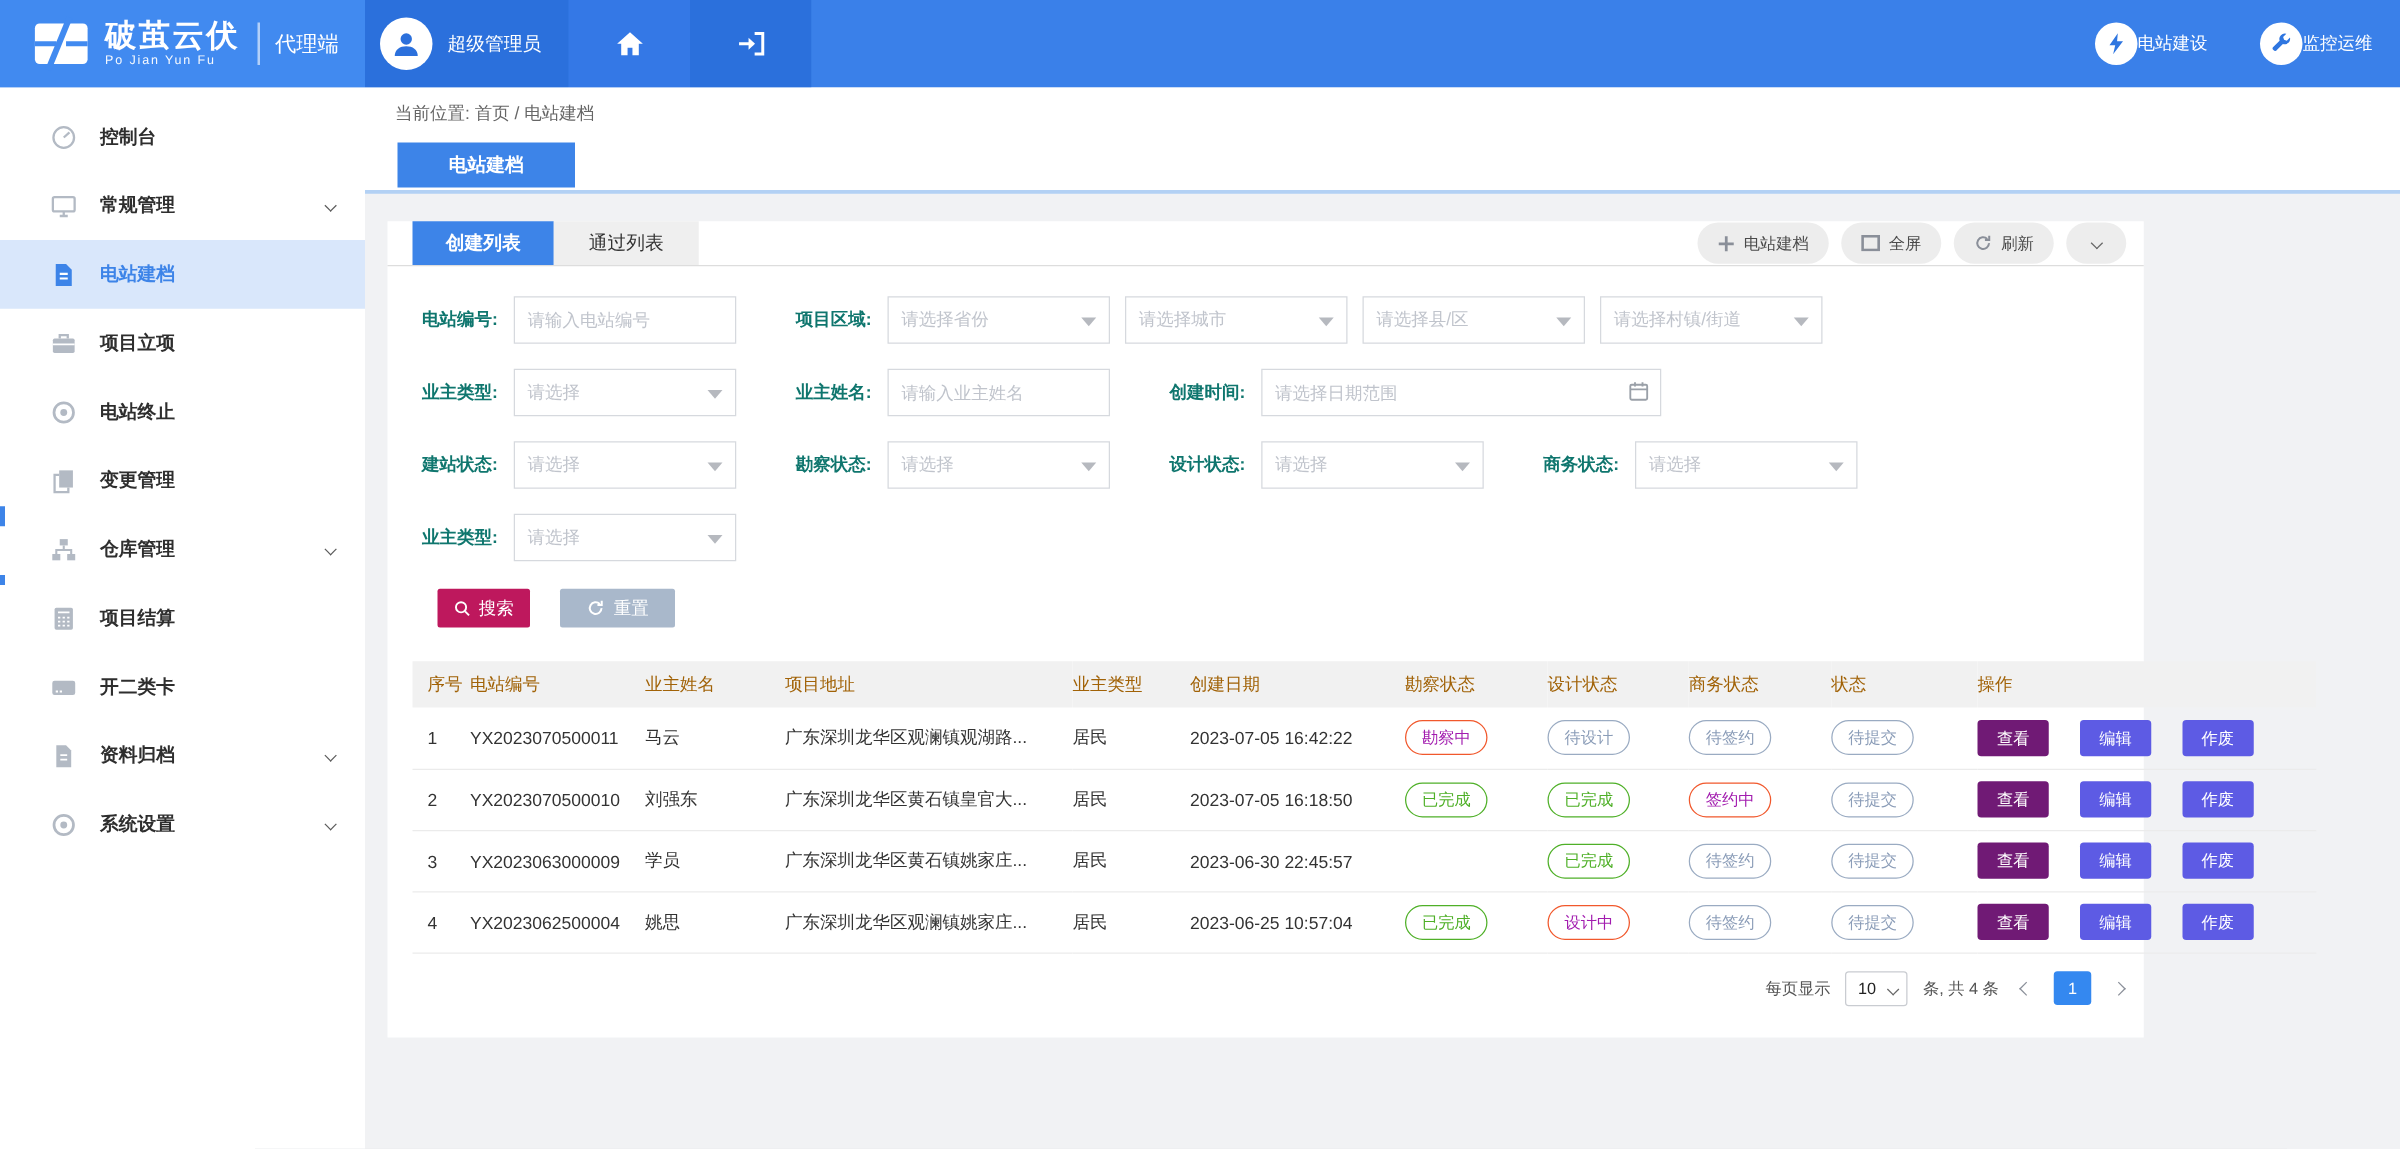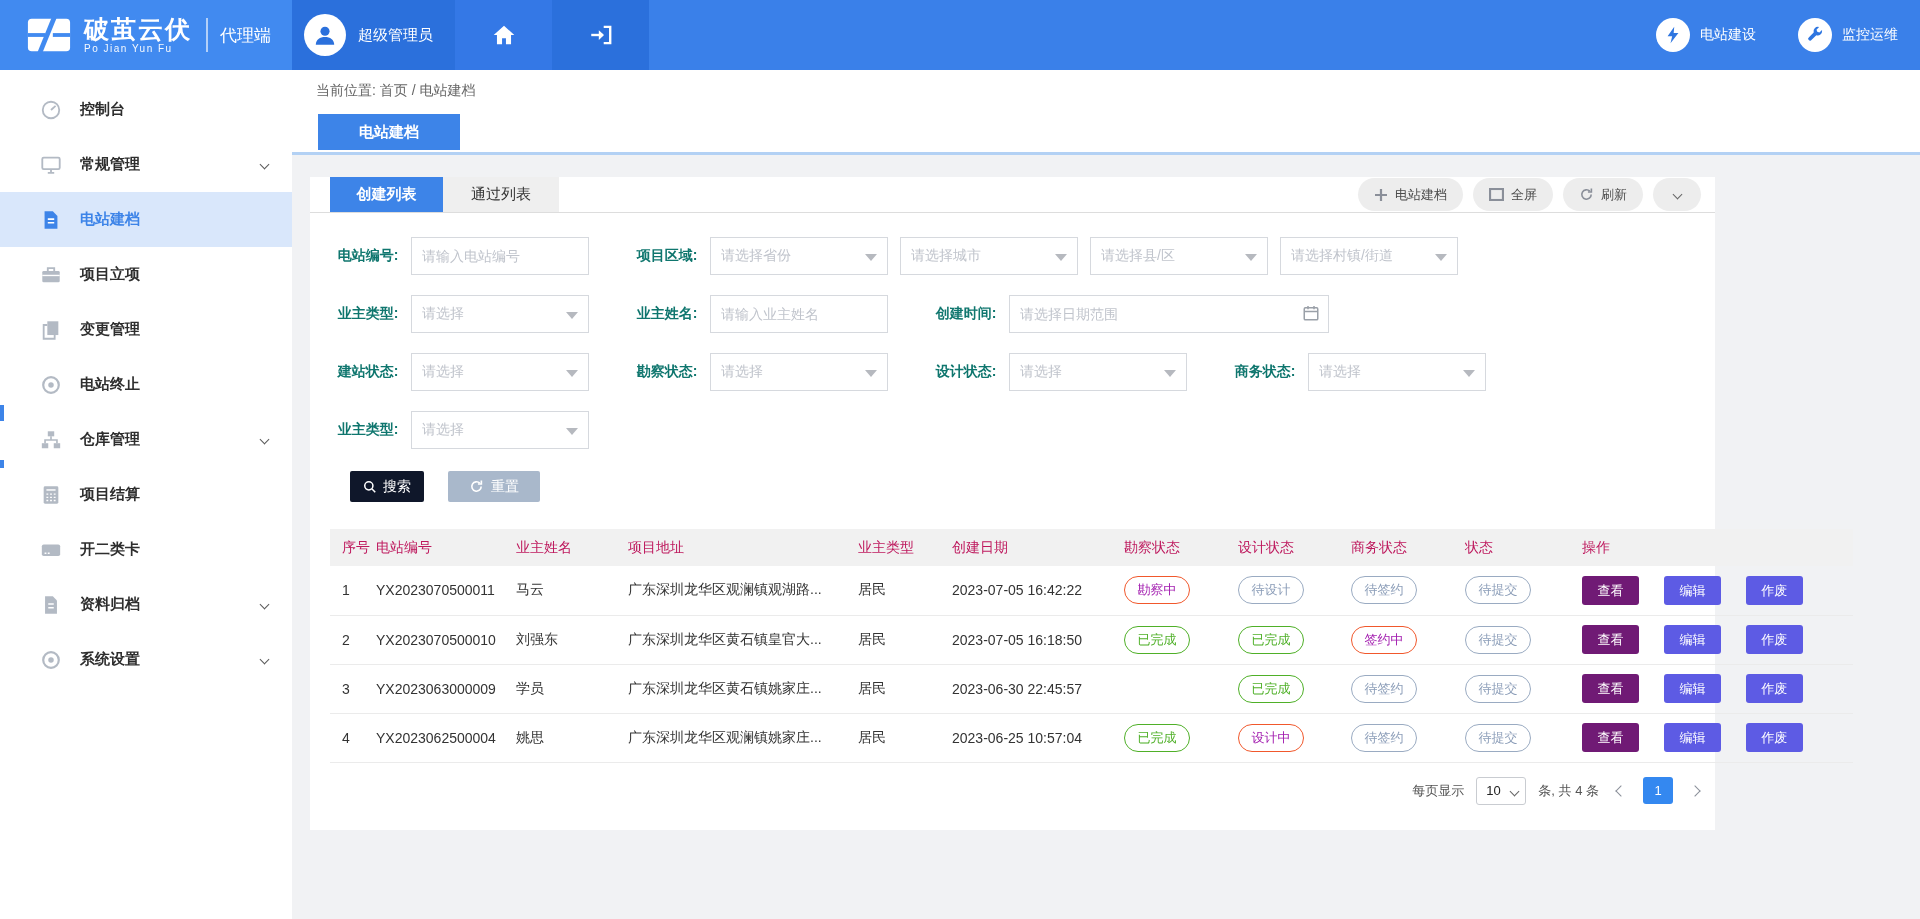--- a/index.html
+++ b/index.html
@@ -14,21 +14,21 @@
   .brand-text .cn { font-size:25px; font-weight:bold; letter-spacing:2px; line-height:1.1; }
   .brand-text .en { font-size:10px; letter-spacing:1.5px; opacity:.95; }
   .brand-portal { display:flex; align-items:center; margin-left:14px; height:34px; border-left:2px solid rgba(255,255,255,.6); padding-left:12px; font-size:17px; }
   .hd-user { background:#2b70dc; display:flex; align-items:center; padding:0 22px 0 12px; }
   .avatar { width:42px; height:42px; border-radius:50%; background:#fff; display:flex; align-items:center; justify-content:center; margin-right:12px; }
   .hd-user-name { font-size:15px; }
   .hd-sq { width:97px; display:flex; align-items:center; justify-content:center; }
   .hd-home { background:#3478e6; }
   .hd-exit { background:#2b70dc; }
   .hd-rest { flex:1; display:flex; align-items:center; justify-content:flex-end; padding-right:22px; gap:42px; }
-  .hd-mode { display:flex; align-items:center; gap:10px; font-size:14px; }
+  .hd-mode { display:flex; align-items:center; font-size:14px; }
   .hd-circle { width:34px; height:34px; border-radius:50%; background:#fff; display:flex; align-items:center; justify-content:center; }
 
   
   .sidebar { position:absolute; top:70px; left:0; width:292px; bottom:0; background:#fff; padding-top:12px; }
   .side-item { position:relative; height:55px; display:flex; align-items:center; padding-left:40px; cursor:pointer; color:#2e2e2e; }
   .side-item .s-ico { width:22px; height:22px; margin-right:18px; color:#b3bac4; flex:none; }
   .side-item .s-label { font-size:15px; font-weight:bold; }
   .side-item.active { background:#d9e7fb; color:#3d84e8; }
   .side-item.active .s-ico { color:#3d84e8; }
   .side-chev { position:absolute; right:24px; top:24px; width:7px; height:7px; border-right:1.6px solid #5a5a5a; border-bottom:1.6px solid #5a5a5a; transform:rotate(45deg); }
@@ -59,26 +59,26 @@
   .f-input { width:178px; height:38px; border:1px solid #d6d9de; background:#fff; padding:0 10px; font-size:14px; color:#333; outline:none; }
   .f-input::placeholder { color:#c0c4cc; }
   .f-input.wide { width:320px; padding-right:34px; }
   .f-select { position:relative; width:178px; height:38px; border:1px solid #d6d9de; background:#fff; display:flex; align-items:center; padding:0 28px 0 10px; font-size:14px; color:#c0c4cc; cursor:pointer; }
   .f-select + .f-select { margin-left:12px; }
   .caret { position:absolute; right:10px; top:16px; width:0; height:0; border-left:6px solid transparent; border-right:6px solid transparent; border-top:7px solid #b6b9bf; }
   .date-wrap { position:relative; }
   .cal-ico { position:absolute; right:9px; top:9px; color:#9aa0a8; }
 
   .f-buttons { display:flex; margin:22px 0 0 20px; gap:24px; }
-  .btn-search { width:74px; height:31px; background:#0f172a; border:none; color:#fff; font-size:14px; display:flex; align-items:center; justify-content:center; gap:6px; cursor:pointer; border-radius:2px;text-align:right; }
+  .btn-search { width:74px; height:31px; background:#be185d; border:none; color:#fff; font-size:14px; display:flex; align-items:center; justify-content:center; gap:6px; cursor:pointer; border-radius:2px;text-align:right; }
   .btn-reset { width:92px; height:31px; background:#a9b8cb; border:none; color:#fff; font-size:14px; display:flex; align-items:center; justify-content:center; gap:7px; cursor:pointer; border-radius:2px; }
 
   
   .grid { width:1523px; margin-top:27px; border-collapse:collapse; table-layout:fixed; }
-  .grid thead th { background:#f1f1f1; height:37px; font-size:14px; font-weight:normal; color:#be185d; text-align:left; padding:0 6px 0 0; }
+  .grid thead th { background:#f1f1f1; height:37px; font-size:14px; font-weight:normal; color:#a16207; text-align:left; padding:0 6px 0 0; }
   .grid td { height:49px; font-size:14px; color:#333; border-bottom:1px solid #ebebeb; padding:0 6px 0 0; }
   .grid th:first-child, .grid td:first-child { padding-left:12px; }
   .badge { display:inline-block; min-width:66px; padding:4px 10px; border:1px solid; border-radius:14px; font-size:13px; text-align:center; background:#fff; }
   .badge:empty { display:none; }
   .tone-orange { color:#a21caf; border-color:#f1582c; }
   .tone-green { color:#4fb028; border-color:#4fb028; }
   .tone-slate { color:#8b9db8; border-color:#9aabc2; }
   .act-btn { display:inline-block; width:57px; height:29px; line-height:29px; text-align:center; color:#fff; font-size:13px; border:none; border-radius:3px; cursor:pointer; margin-right:21px; }
   .act-view { background:#701a75; }
   .act-purple { background:#5d5be4; }
@@ -183,31 +183,31 @@
     <div class="side-item">
       <svg class="s-ico" viewBox="0 0 24 24">
         <rect x="2.5" y="7.5" width="19" height="12.5" rx="1.5" fill="currentColor"></rect>
         <path d="M8.5 7.5 V4.5 H15.5 V7.5" fill="none" stroke="currentColor" stroke-width="2"></path>
         <path d="M2.5 12.5 H21.5" stroke="#ffffff" stroke-width="1.5"></path>
       </svg>
       <span class="s-label">项目立项</span>
     </div>
     <div class="side-item">
       <svg class="s-ico" viewBox="0 0 24 24">
+        <circle cx="12" cy="12" r="8.5" fill="none" stroke="currentColor" stroke-width="2.4"></circle>
+        <circle cx="12" cy="12" r="3" fill="currentColor"></circle>
+      </svg>
+      <span class="s-label">电站终止</span>
+    </div>
+    <div class="side-item">
+      <svg class="s-ico" viewBox="0 0 24 24">
         <rect x="8" y="2.5" width="12" height="15" fill="currentColor"></rect>
         <path d="M8 6.5 H4 V21.5 H16 V17.5" fill="none" stroke="currentColor" stroke-width="2"></path>
       </svg>
       <span class="s-label">变更管理</span>
-    </div>
-    <div class="side-item">
-      <svg class="s-ico" viewBox="0 0 24 24">
-        <circle cx="12" cy="12" r="8.5" fill="none" stroke="currentColor" stroke-width="2.4"></circle>
-        <circle cx="12" cy="12" r="3" fill="currentColor"></circle>
-      </svg>
-      <span class="s-label">电站终止</span>
     </div>
     <div class="side-item">
       <svg class="s-ico" viewBox="0 0 24 24">
         <rect x="8.5" y="2.5" width="7" height="5.5" fill="currentColor"></rect>
         <rect x="2" y="15.5" width="7" height="5.5" fill="currentColor"></rect>
         <rect x="15" y="15.5" width="7" height="5.5" fill="currentColor"></rect>
         <path d="M12 8 V12 M5.5 15.5 V12 H18.5 V15.5" fill="none" stroke="currentColor" stroke-width="1.8"></path>
       </svg>
       <span class="s-label">仓库管理</span>
       <span class="side-chev"></span>

